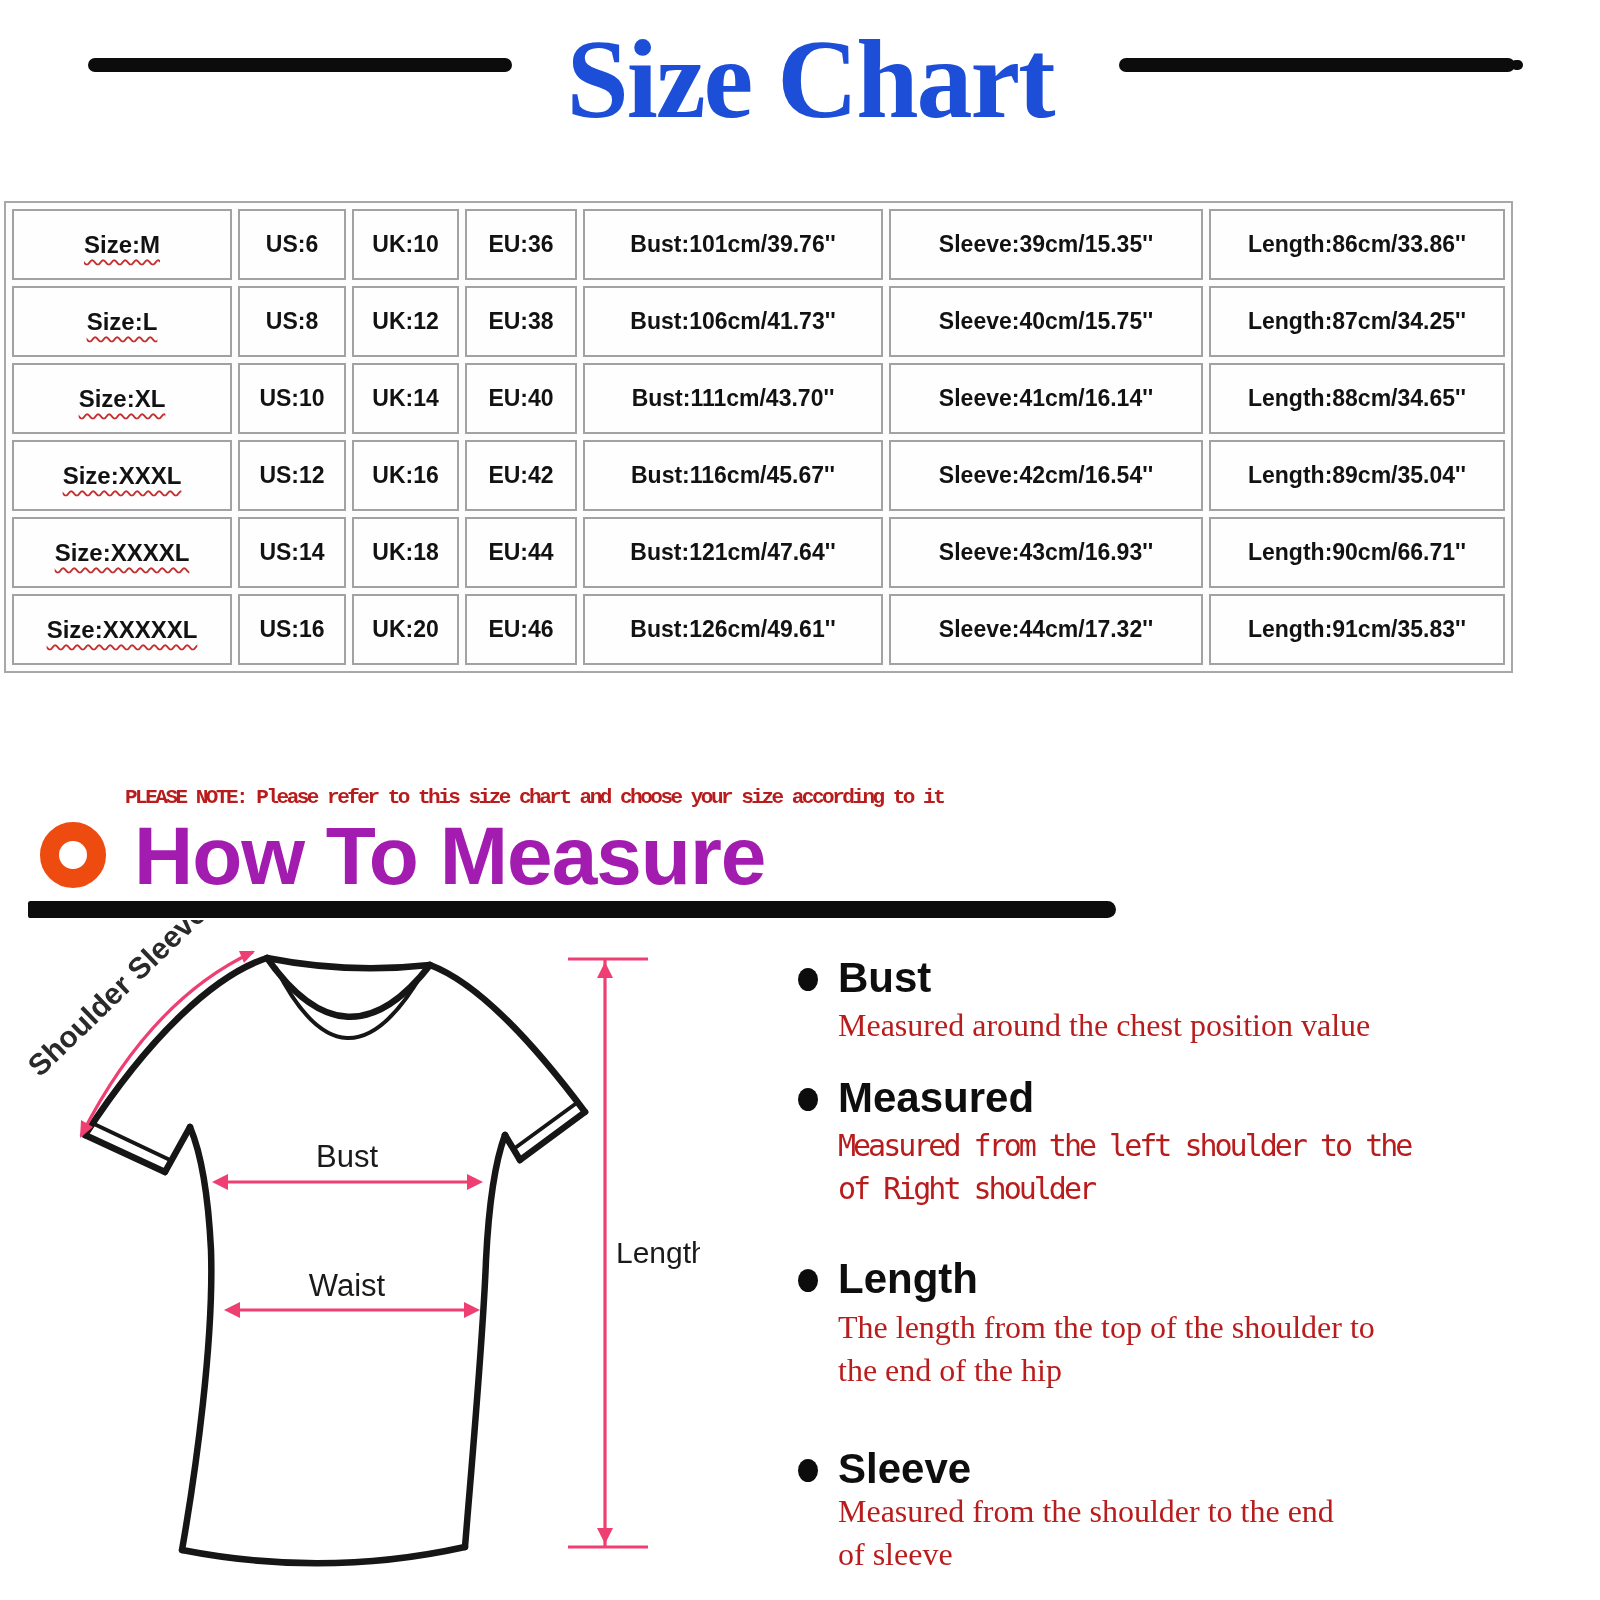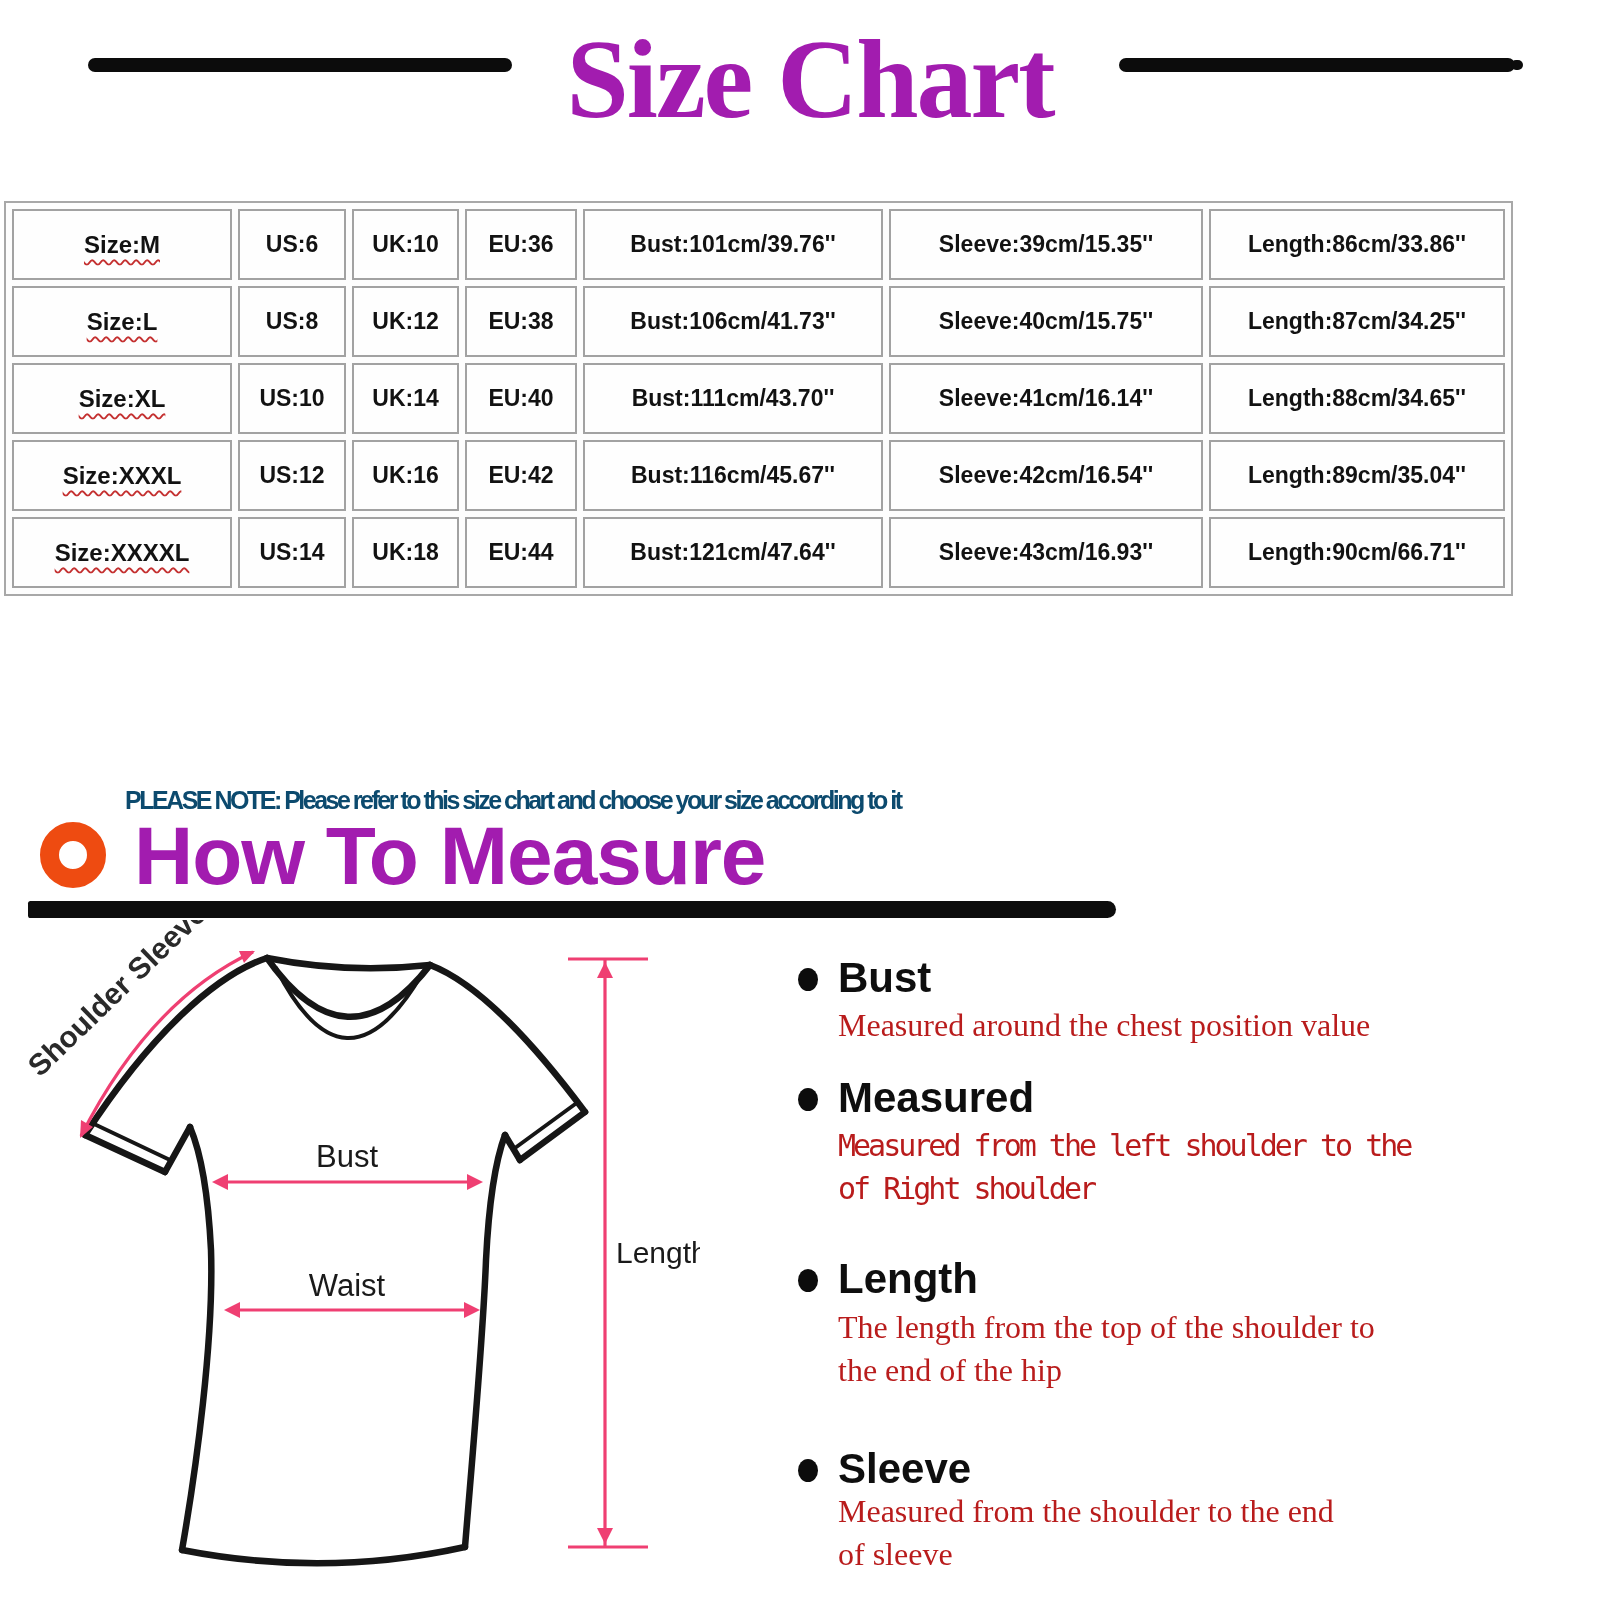--- a/index.html
+++ b/index.html
@@ -7,35 +7,35 @@
         font-family:"Liberation Sans",sans-serif;color:#111;}
 
   
   .title-line{position:absolute;height:14px;background:#0c0c0c;border-radius:7px;}
   .title-line.left{left:88px;top:58px;width:424px;}
   .title-line.right{left:1119px;top:58px;width:396px;}
   .title-line.right:after{content:"";position:absolute;right:-8px;top:2px;width:12px;height:10px;
         background:#0c0c0c;border-radius:6px;}
   .page-title{position:absolute;left:530px;top:-6px;width:560px;text-align:center;
         font-family:"Liberation Serif",serif;font-weight:bold;font-size:112px;line-height:112px;
-        letter-spacing:-2px;color:#a21caf;margin-top:29px;}
+        letter-spacing:-2px;color:#1d4ed8;margin-top:29px;}
 
   
   table.size-table{position:absolute;left:4px;top:201px;border-collapse:separate;border-spacing:6px;
         border:2px solid #a8a8a8;background:#fdfdfd;table-layout:fixed;}
   table.size-table td{border:2px solid #a2a2a2;background:#fefefe;height:67px;text-align:center;
         vertical-align:middle;font-weight:bold;font-size:23px;color:#121212;padding:0 2px;
         white-space:nowrap;overflow:hidden;}
   table.size-table td.c-size{font-size:24px;}
   .wavy{text-decoration-line:underline;text-decoration-style:wavy;text-decoration-color:#c43030;
         text-decoration-thickness:2px;text-underline-offset:6px;text-align:right;}
 
   
-  .note{position:absolute;left:125px;top:786px;font-family:Liberation Sans, sans-serif;
-        font-weight:bold;font-size:25px;letter-spacing:-2.5px;color:#0c4a6e;white-space:nowrap;}
+  .note{position:absolute;left:125px;top:786px;font-family:Liberation Mono, monospace;
+        font-weight:bold;font-size:21px;letter-spacing:-2.5px;color:#b91c1c;white-space:nowrap;}
   .donut{position:absolute;left:40px;top:822px;width:66px;height:66px;border-radius:50%;
         border:19px solid #ee4b11;box-sizing:border-box;background:#fff;}
   .htm-heading{position:absolute;left:134px;top:814px;font-size:82px;line-height:84px;
         font-weight:bold;letter-spacing:-1px;color:#a21caf;white-space:nowrap;}
   .htm-underline{position:absolute;left:28px;top:901px;width:1088px;height:17px;background:#0d0d0d;
         border-radius:3px 10px 10px 3px;}
 
   
   .diagram{position:absolute;left:0;top:920px;width:700px;height:680px;}
 
@@ -104,20 +104,29 @@
         <td>Length:89cm/35.04''</td>
       </tr>
       <tr>
         <td class="c-size"><span class="wavy">Size:XXXXL</span></td>
         <td>US:14</td>
         <td>UK:18</td>
         <td>EU:44</td>
         <td>Bust:121cm/47.64''</td>
         <td>Sleeve:43cm/16.93''</td>
         <td>Length:90cm/66.71''</td>
+      </tr>
+      <tr>
+        <td class="c-size"><span class="wavy">Size:XXXXXL</span></td>
+        <td>US:16</td>
+        <td>UK:20</td>
+        <td>EU:46</td>
+        <td>Bust:126cm/49.61''</td>
+        <td>Sleeve:44cm/17.32''</td>
+        <td>Length:91cm/35.83''</td>
       </tr>
     </tbody>
   </table>
 
   <div class="note">PLEASE NOTE: Please refer to this size chart and choose your size according to it</div>
   <span class="donut"></span>
   <div class="htm-heading">How To Measure</div>
   <div class="htm-underline"></div>
 
   <svg class="diagram" viewBox="0 0 700 680" fill="none">

